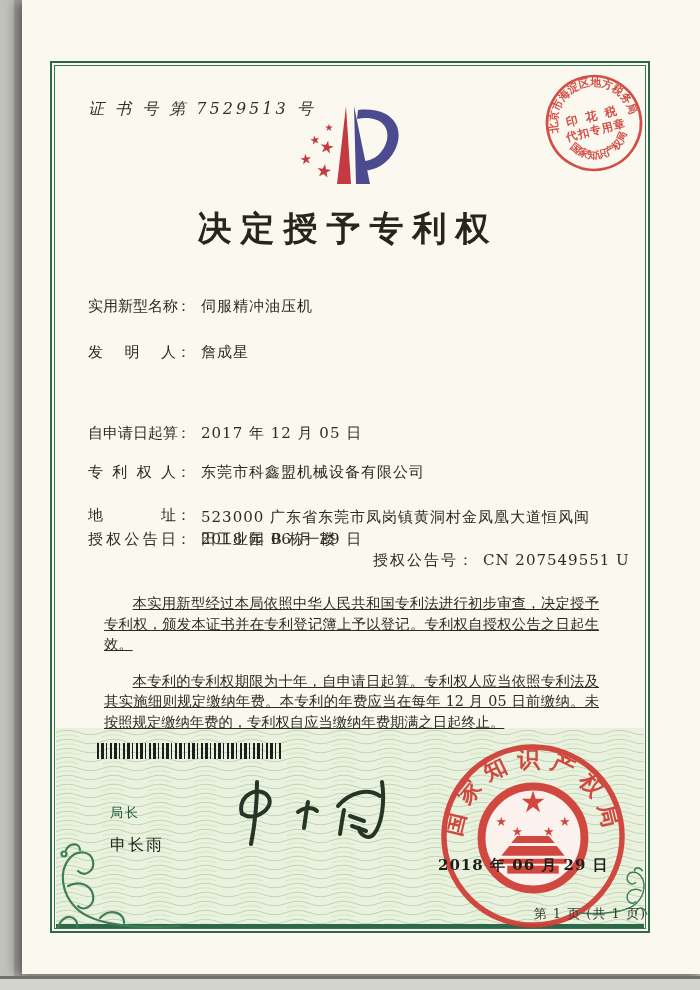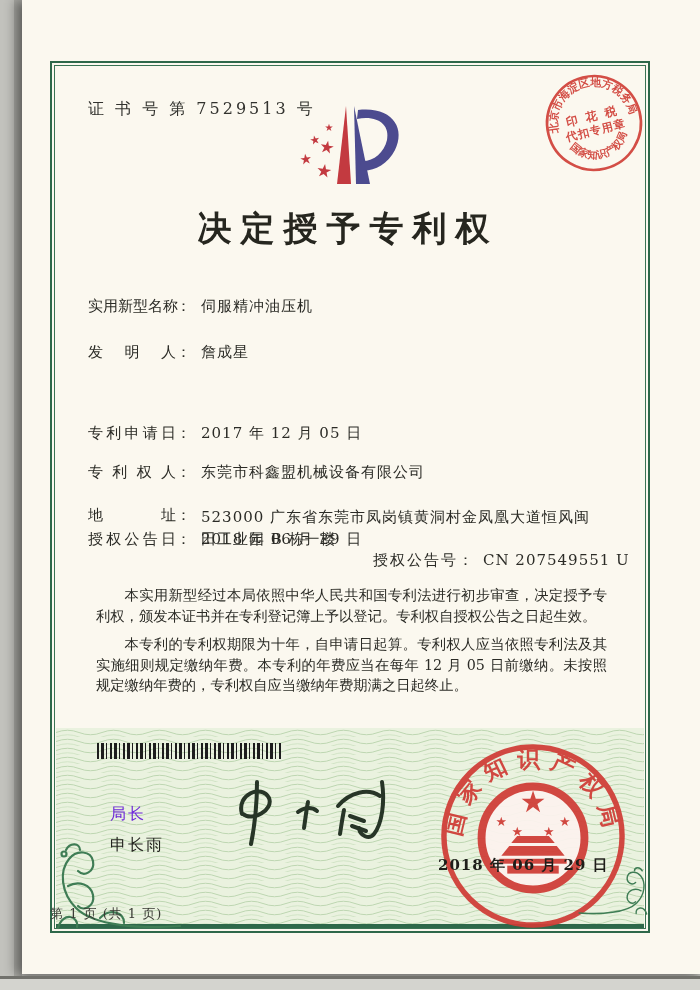--- a/index.html
+++ b/index.html
@@ -4,43 +4,43 @@
 <style>
   html,body{margin:0;padding:0;}
   body{background:#c6c6c1;font-family:"DejaVu Serif","Liberation Serif",serif;}
   .stage{position:relative;width:700px;height:990px;background:#c2c2bd;overflow:hidden;}
   .paper{position:absolute;left:22px;top:0;width:678px;height:974px;background:#fbf8ef;
          box-shadow:-8px 0 10px rgba(0,0,0,.30), 0 6px 8px rgba(0,0,0,.25);}
   .paper-edge{position:absolute;left:14px;top:0;width:8px;height:978px;background:#a9a9a4;}
   .frame-outer{position:absolute;left:50px;top:61px;width:596px;height:868px;
                border:2.5px solid #2e684a;}
   .frame-inner{position:absolute;left:2px;top:2px;right:2px;bottom:2px;border:1px solid #3a7354;}
-  .cert-no{position:absolute;left:88px;top:99px;font-size:16px;letter-spacing:3px;color:#32322e;}
+  .cert-no{position:absolute;left:88px;top:99px;font-size:16px;letter-spacing:3px;color:#32322e;font-style:italic;}
   .logo{position:absolute;left:296px;top:100px;width:112px;height:96px;}
   .title{position:absolute;left:50px;top:206px;width:596px;text-align:center;
          font-size:34px;font-weight:bold;letter-spacing:9px;color:#26261f;}
   .tax-stamp{position:absolute;left:543px;top:72px;width:102px;height:102px;transform:rotate(-14deg);opacity:.92;}
   .field-row{position:absolute;left:88px;font-size:15px;color:#2b2b26;white-space:nowrap;}
   .flabel{display:inline-block;width:88px;text-align:justify;text-align-last:justify;vertical-align:top;}
   .fcolon{display:inline-block;margin-right:10px;vertical-align:top;}
   .fvalue{display:inline-block;vertical-align:top;letter-spacing:1px;}
   .fvalue.addr{white-space:normal;width:392px;line-height:22px;}
   .body-text{position:absolute;left:88px;top:577px;width:527px;font-size:14.3px;
              line-height:20.6px;color:#2b2b26;text-align:justify;}
-  .body-text p{margin:8px;text-indent:2em;}
+  .body-text p{margin:16px;text-indent:2em;text-decoration:underline;}
   .band{position:absolute;left:56px;top:728px;width:588px;height:200px;}
   .barcode{position:absolute;left:97px;top:743px;width:186px;height:16px;
            background:repeating-linear-gradient(90deg,#1d1d1d 0 2px,rgba(0,0,0,0) 2px 4px,#1d1d1d 4px 7px,rgba(0,0,0,0) 7px 9px,#1d1d1d 9px 10px,rgba(0,0,0,0) 10px 13px);}
-  .director-title{position:absolute;left:110px;top:804px;font-size:16px;color:#6d28d9;letter-spacing:2px;}
+  .director-title{position:absolute;left:110px;top:804px;font-size:13px;color:#14532d;letter-spacing:2px;}
   .director-name{position:absolute;left:110px;top:835px;font-size:16px;color:#23231f;letter-spacing:2px;}
   .signature{position:absolute;left:222px;top:772px;width:180px;height:92px;}
   .big-seal{position:absolute;left:438px;top:741px;width:190px;height:190px;opacity:.93;}
   .seal-date{position:absolute;left:438px;top:856px;font-size:15px;font-weight:bold;
              color:#1e1e1a;letter-spacing:1px;z-index:5;}
-  .footer{position:absolute;left:50px;top:905px;width:596px;text-align:left;
+  .footer{position:absolute;left:50px;top:905px;width:596px;text-align:right;
           font-size:13px;color:#3a3a35;letter-spacing:1px;z-index:4;}
   .ornament{position:absolute;z-index:3;}
   .bottom-scan-edge{position:absolute;left:0;top:976px;width:700px;height:3px;background:#71716c;}
   .below-paper{position:absolute;left:0;top:979px;width:700px;height:11px;background:#d4d4cf;}
 </style>
 </head>
 <body>
 
 <div class="stage">
   <div class="paper-edge"></div>
@@ -95,21 +95,21 @@
 
   <div class="title">决定授予专利权</div>
 
   <div class="field-row" style="top:343px">
     <span class="flabel">发明人</span><span class="fcolon">：</span><span class="fvalue">詹成星</span>
   </div>
   <div class="field-row" style="top:297px">
     <span class="flabel">实用新型名称</span><span class="fcolon">：</span><span class="fvalue">伺服精冲油压机</span>
   </div>
   <div class="field-row" style="top:424px">
-    <span class="flabel">专利申请日</span><span class="fcolon">：</span><span class="fvalue">2017 年 12 月 05 日</span>
+    <span class="flabel">自申请日起算</span><span class="fcolon">：</span><span class="fvalue">2017 年 12 月 05 日</span>
   </div>
   <div class="field-row" style="top:463px">
     <span class="flabel">专利权人</span><span class="fcolon">：</span><span class="fvalue">东莞市科鑫盟机械设备有限公司</span>
   </div>
   <div class="field-row" style="top:506px">
     <span class="flabel">地址</span><span class="fcolon">：</span><span class="fvalue addr">523000 广东省东莞市凤岗镇黄洞村金凤凰大道恒风闽田工业园 B 栋一楼</span>
   </div>
   <div class="field-row" style="top:530px">
     <span class="flabel">授权公告日</span><span class="fcolon">：</span><span class="fvalue">2018 年 06 月 29 日</span>
   </div>

